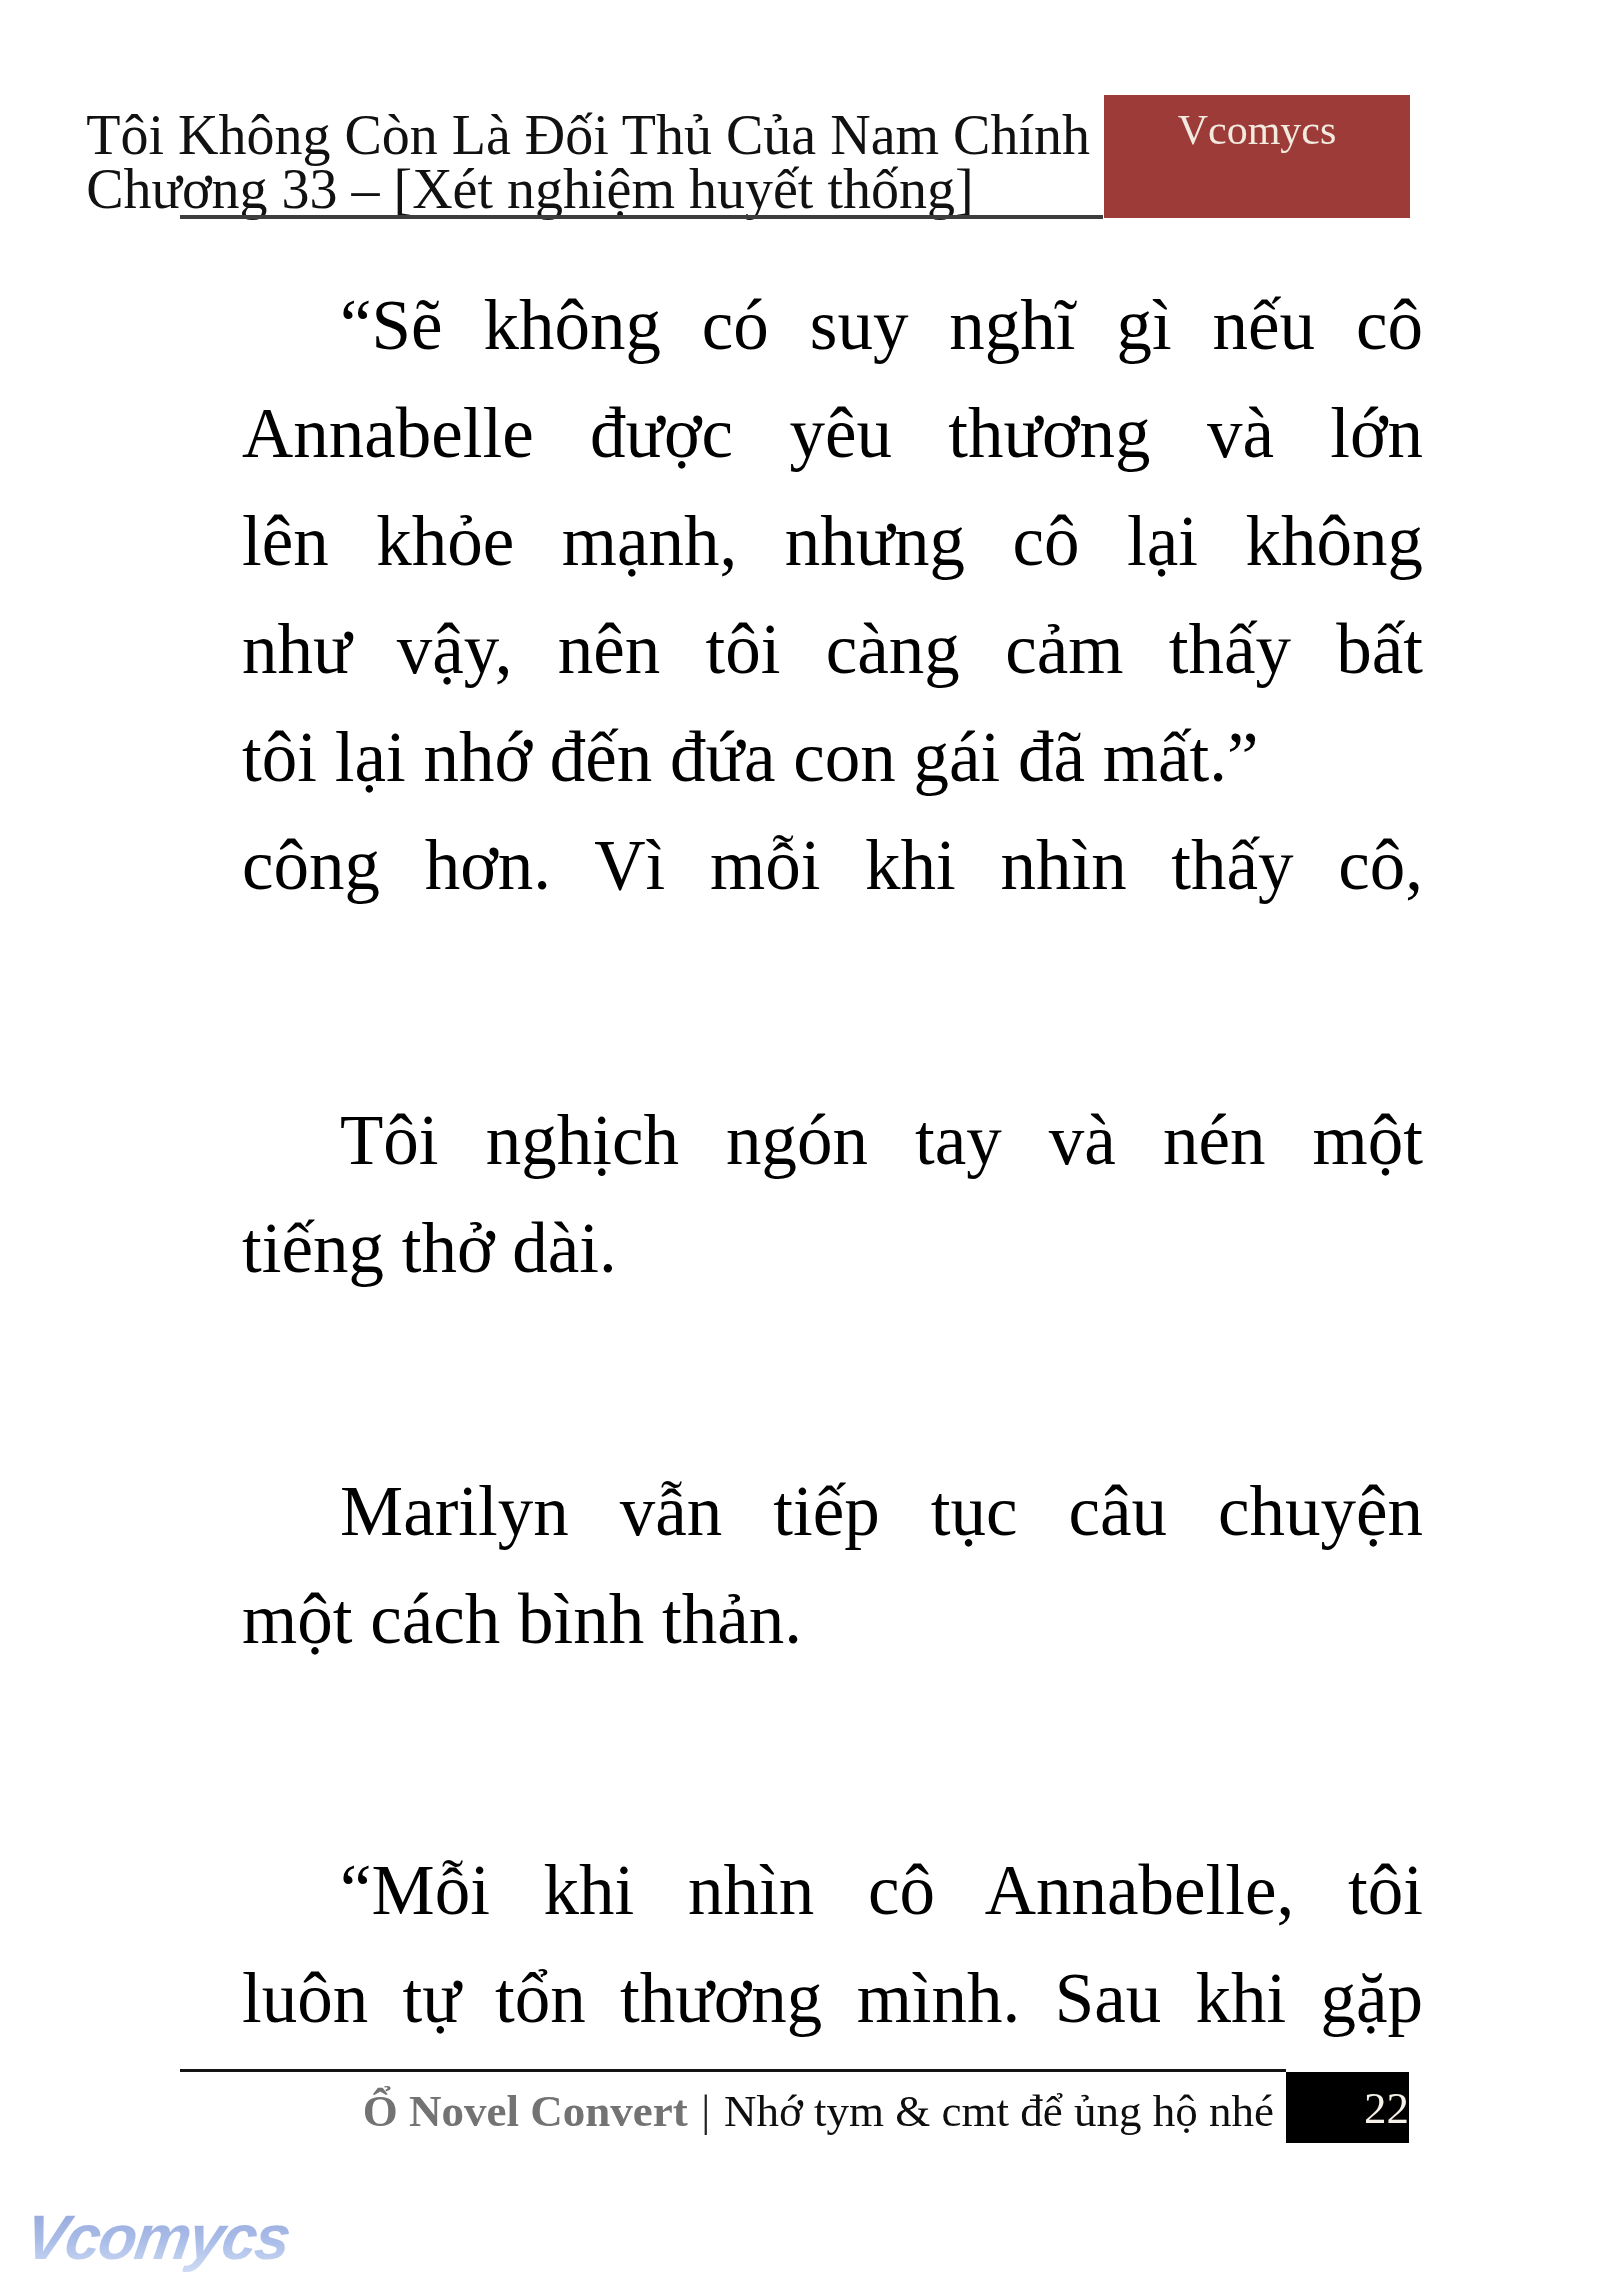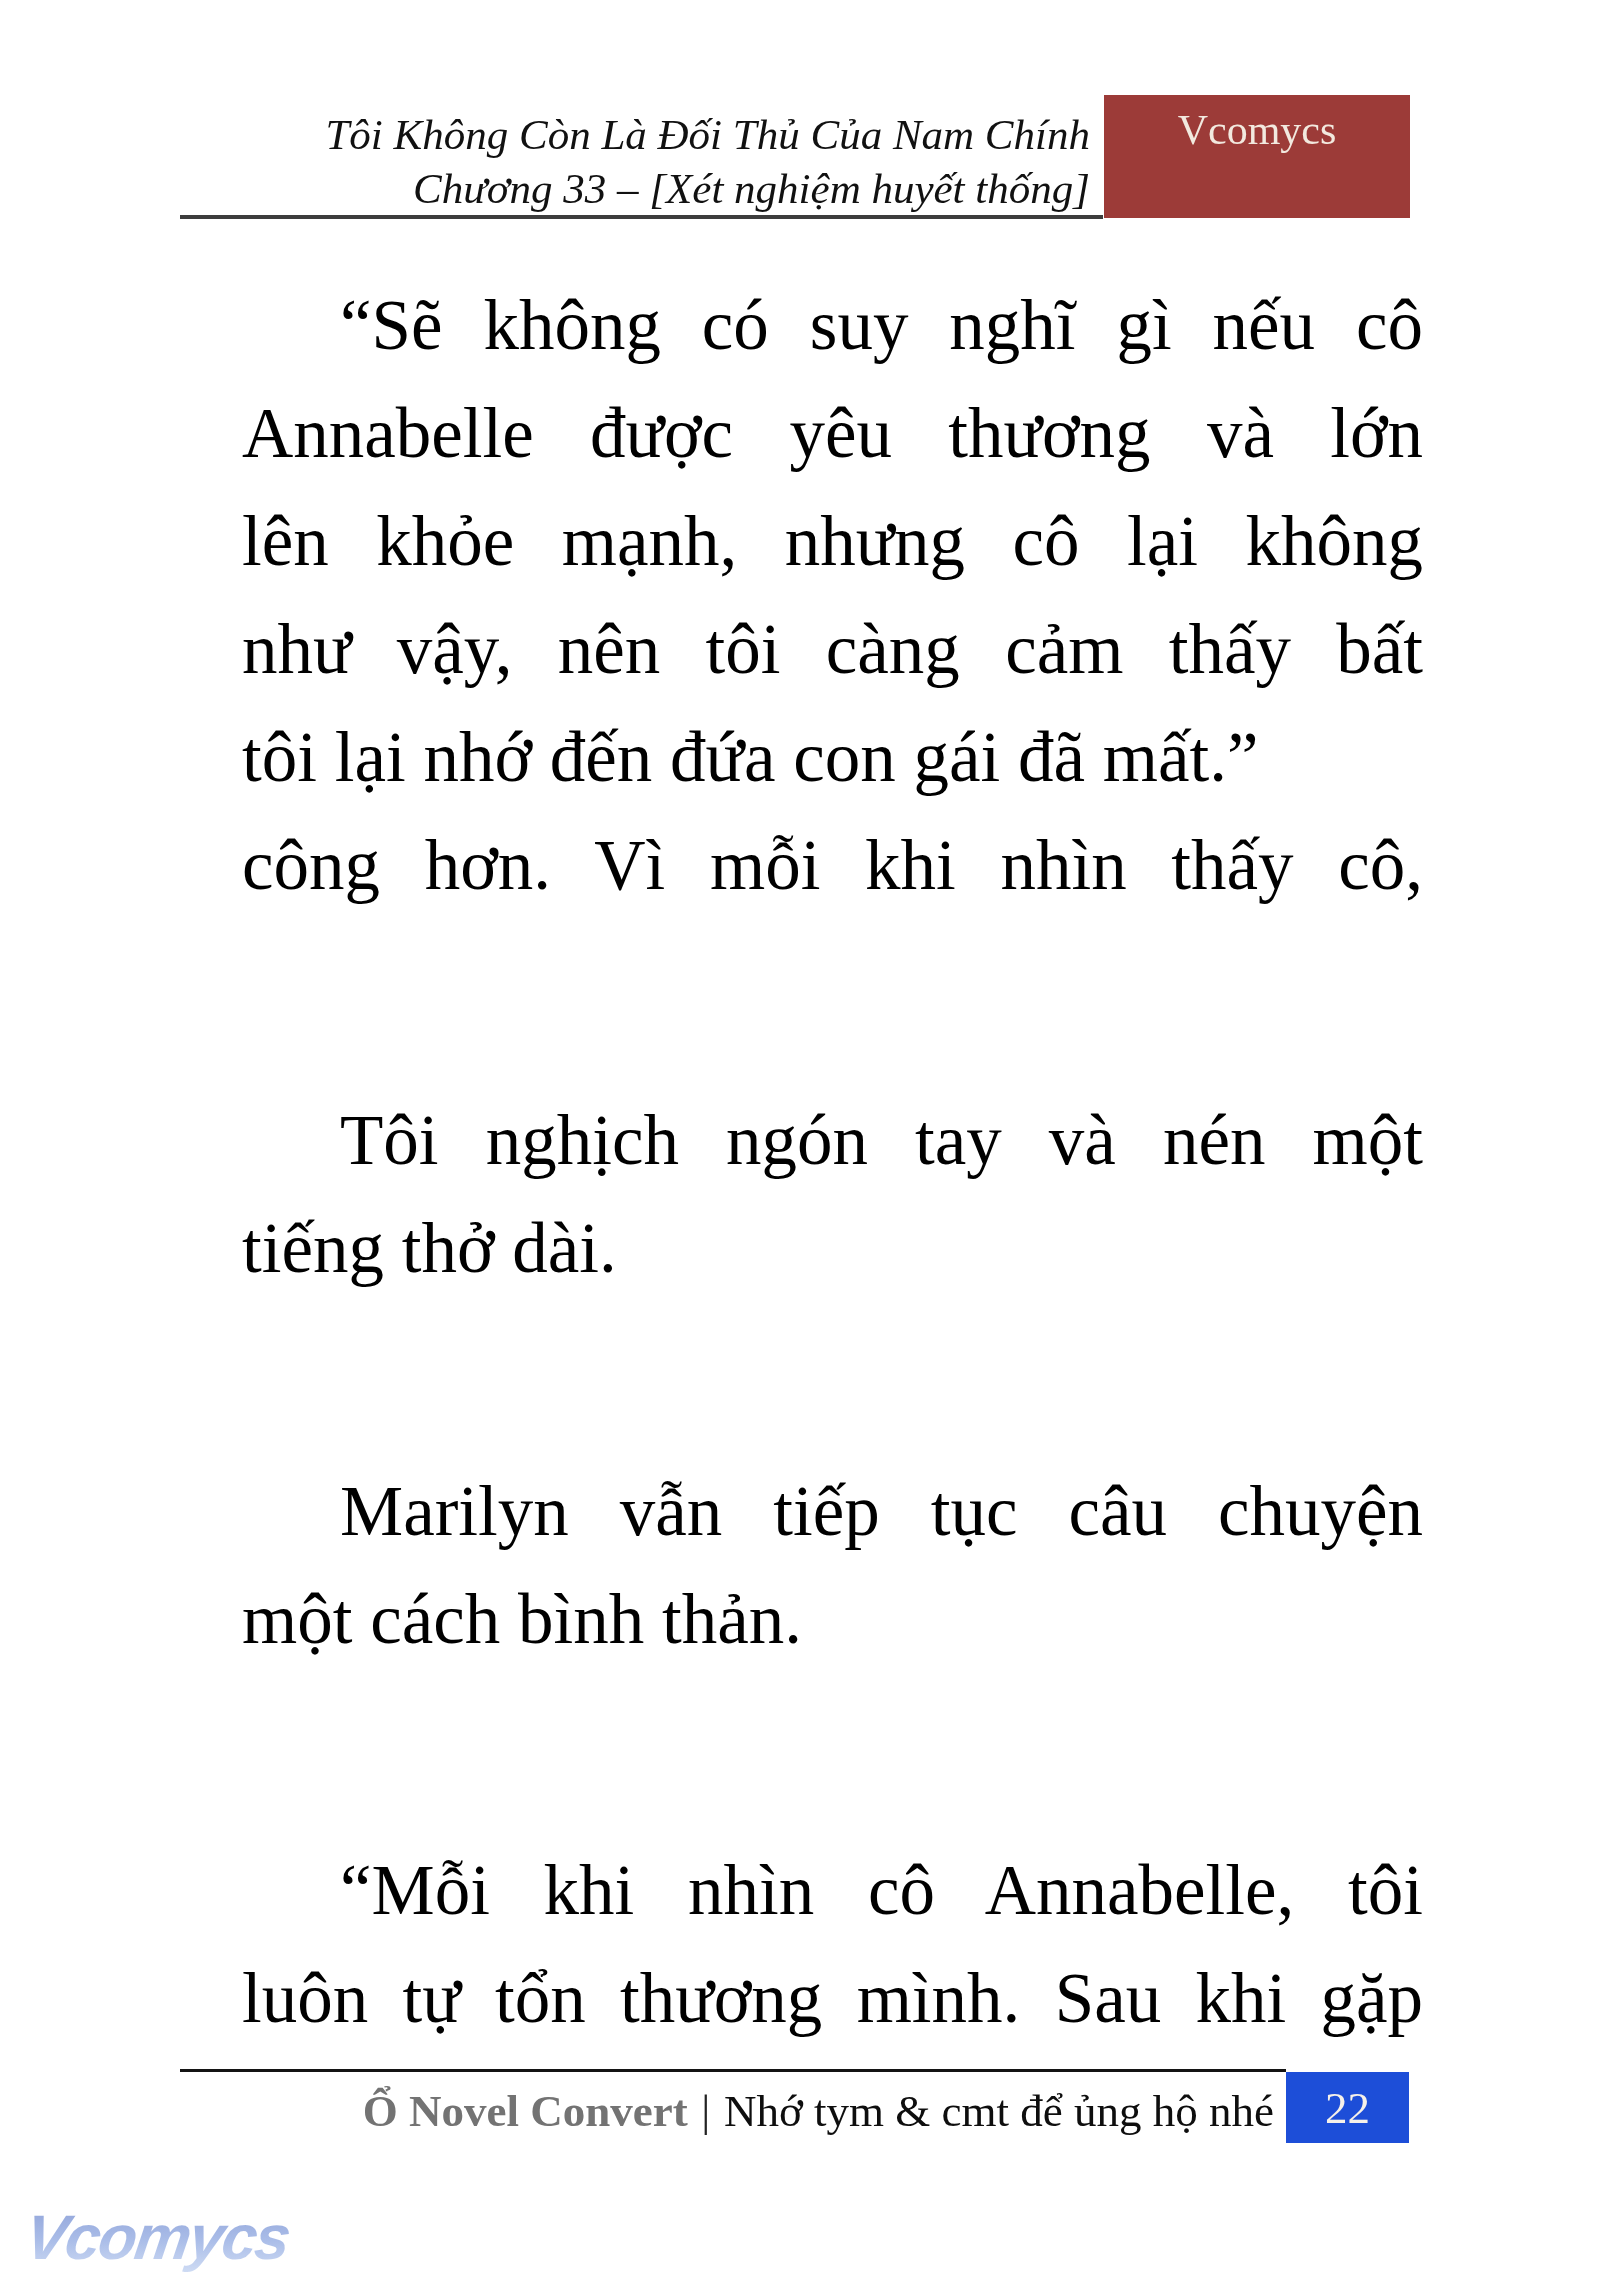--- a/index.html
+++ b/index.html
@@ -10,26 +10,24 @@
     background:#ffffff;
     overflow:hidden;
     font-family:"Liberation Serif", serif;
     color:#000;
   }
   
   .header-title{
     position:absolute;
     top:108px;
     right:531px;
-    text-align:right;
-    font-size:43px;
+    font-size:56px;
     line-height:54px;
     white-space:nowrap;
     color:#111;
-    font-style:italic;
   }
   .header-rule{
     position:absolute;
     left:180px;top:215px;
     width:923px;height:3.9px;
     background:#3d3d3d;
   }
   .header-box{
     position:absolute;
     left:1104px;top:95px;
@@ -77,24 +75,24 @@
     line-height:59px;
     white-space:nowrap;
     color:#0e0e0e;
   }
   .footer-brand{color:#737373;font-weight:bold;}
   .footer-sep{padding:0 13.7px;font-weight:normal;color:#222;}
   .page-num{
     position:absolute;
     left:1286px;top:2072px;
     width:123px;height:71px;
-    background:#1d4ed8;
+    background:#000000;
     color:#f6f1e9;
     font-size:45px;
-    display:flex;align-items:center;justify-content:center;
+    display:flex;align-items:center;justify-content:flex-end;
   }
   
   .logo{
     position:absolute;
     left:25.5px;top:2201px;
     font-family:"Liberation Sans", sans-serif;
     font-style:italic;
     font-weight:bold;
     font-size:63px;
     letter-spacing:-2px;

